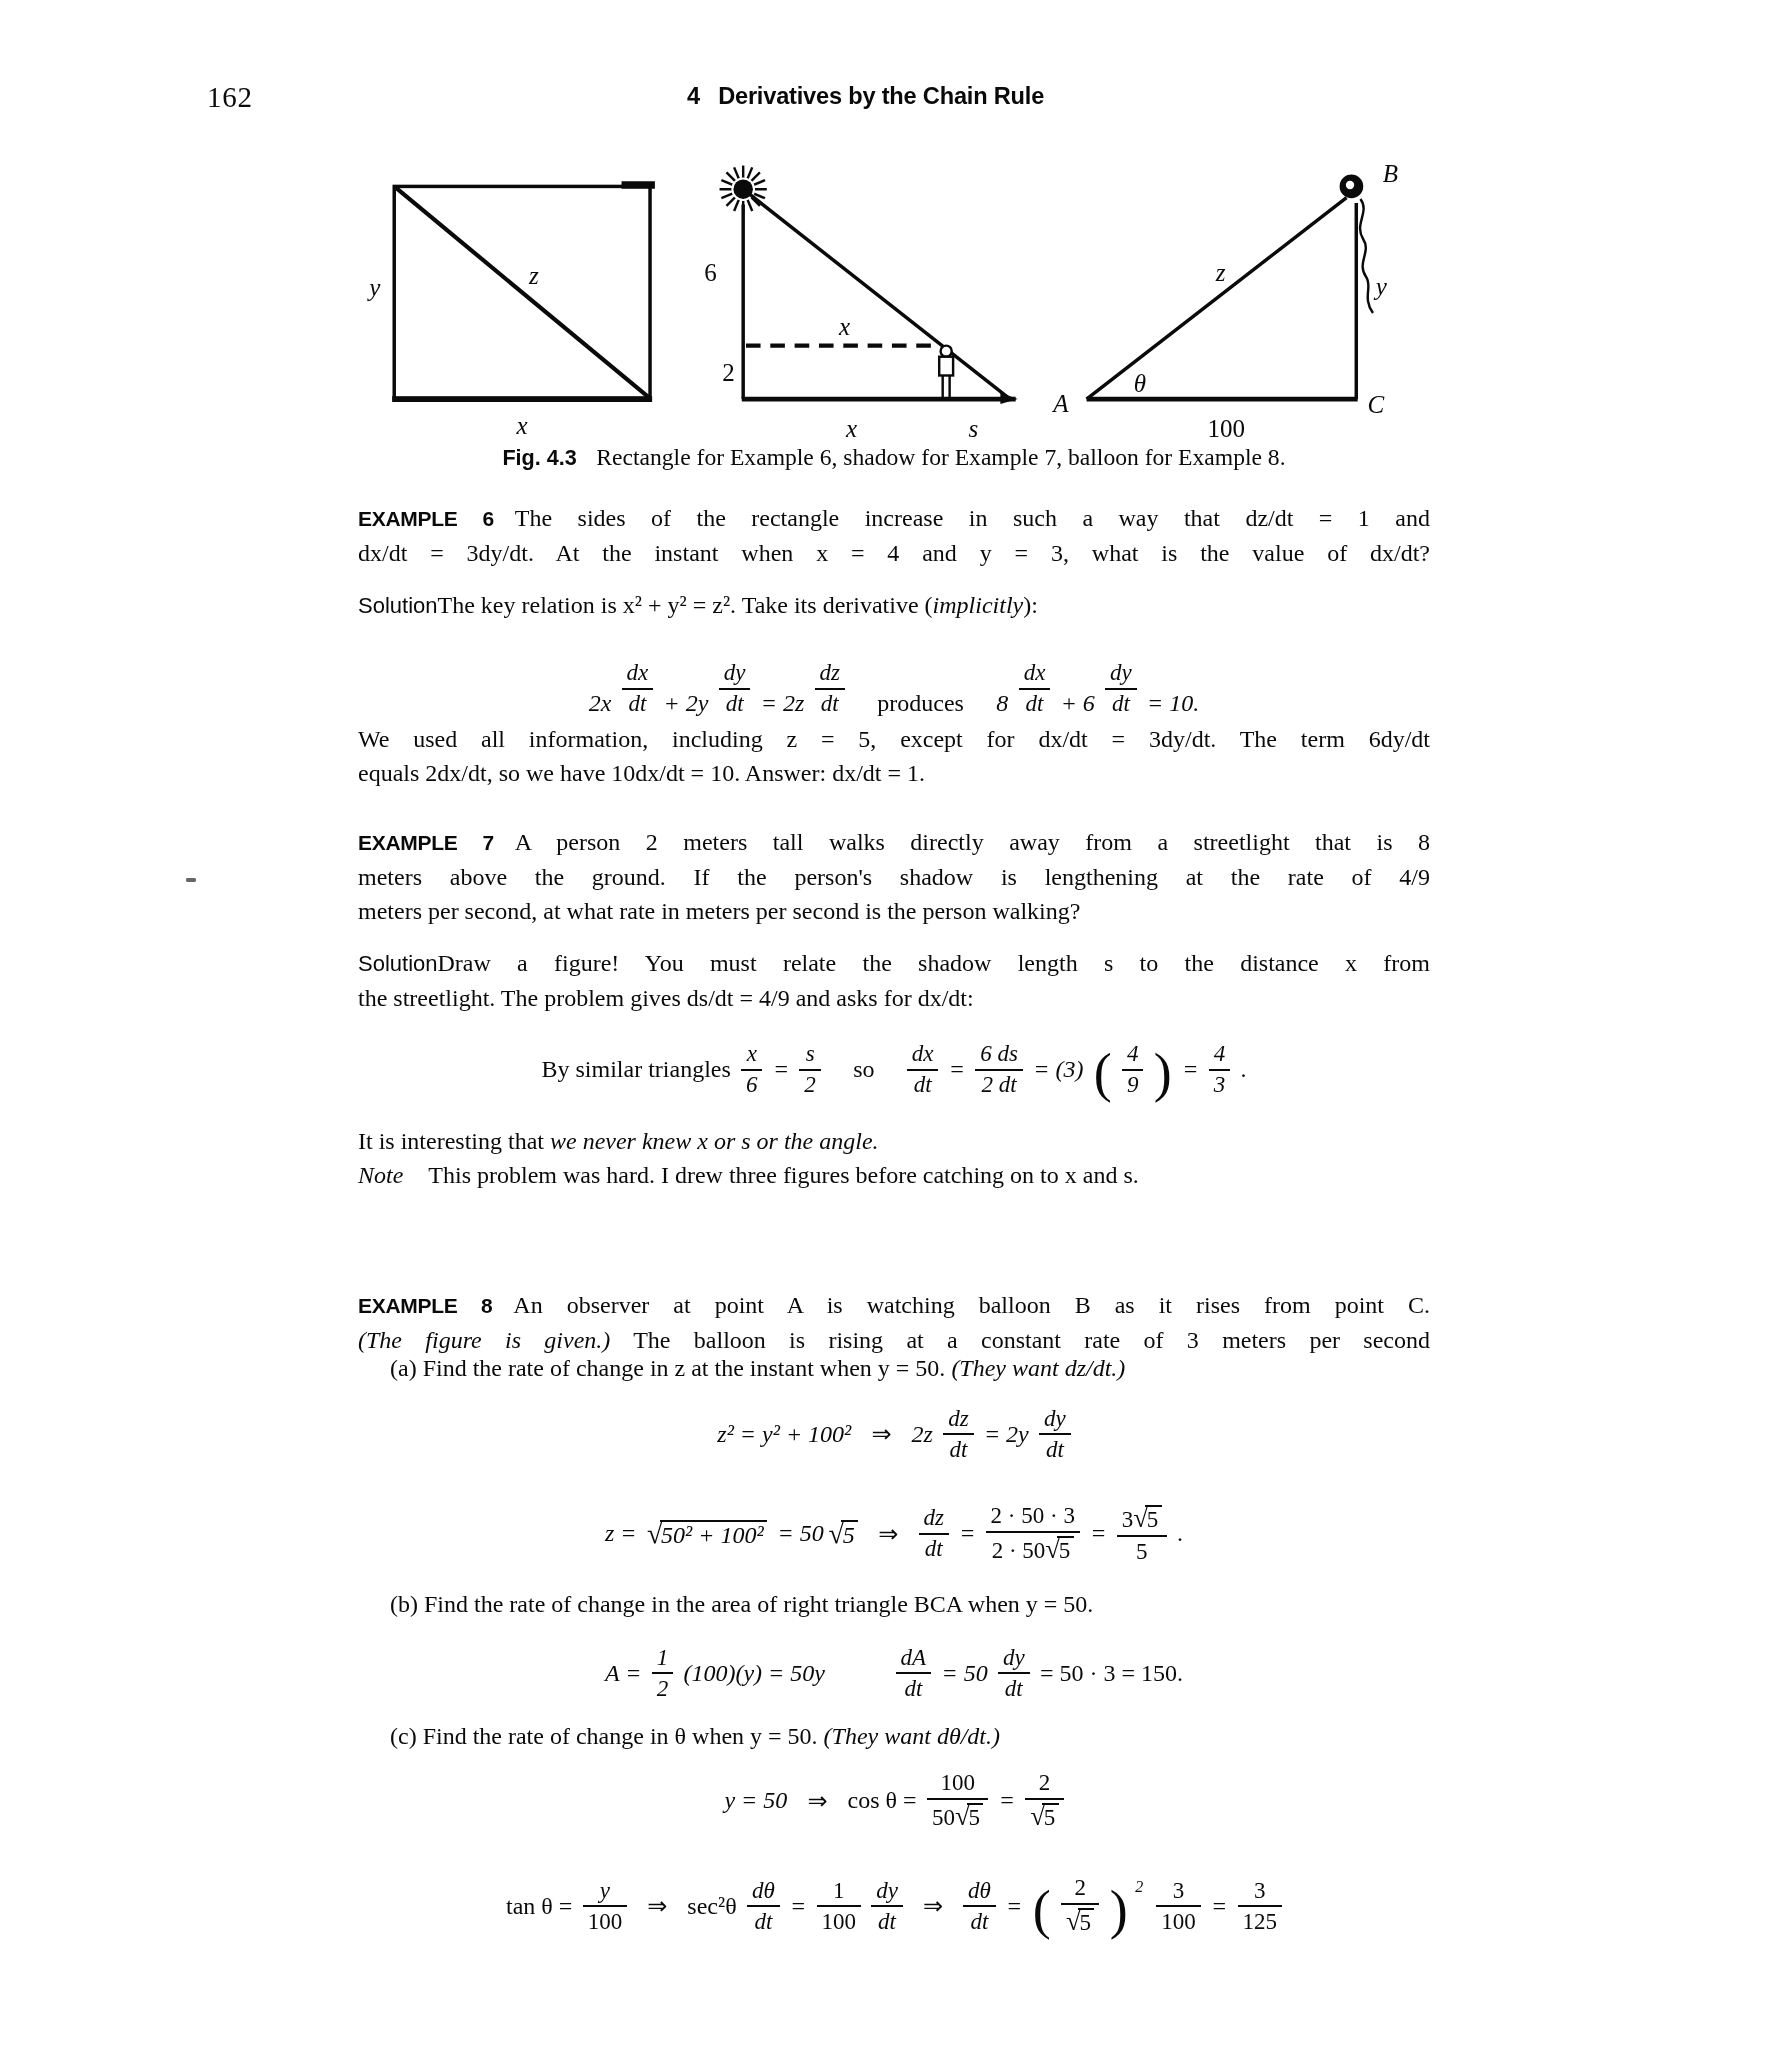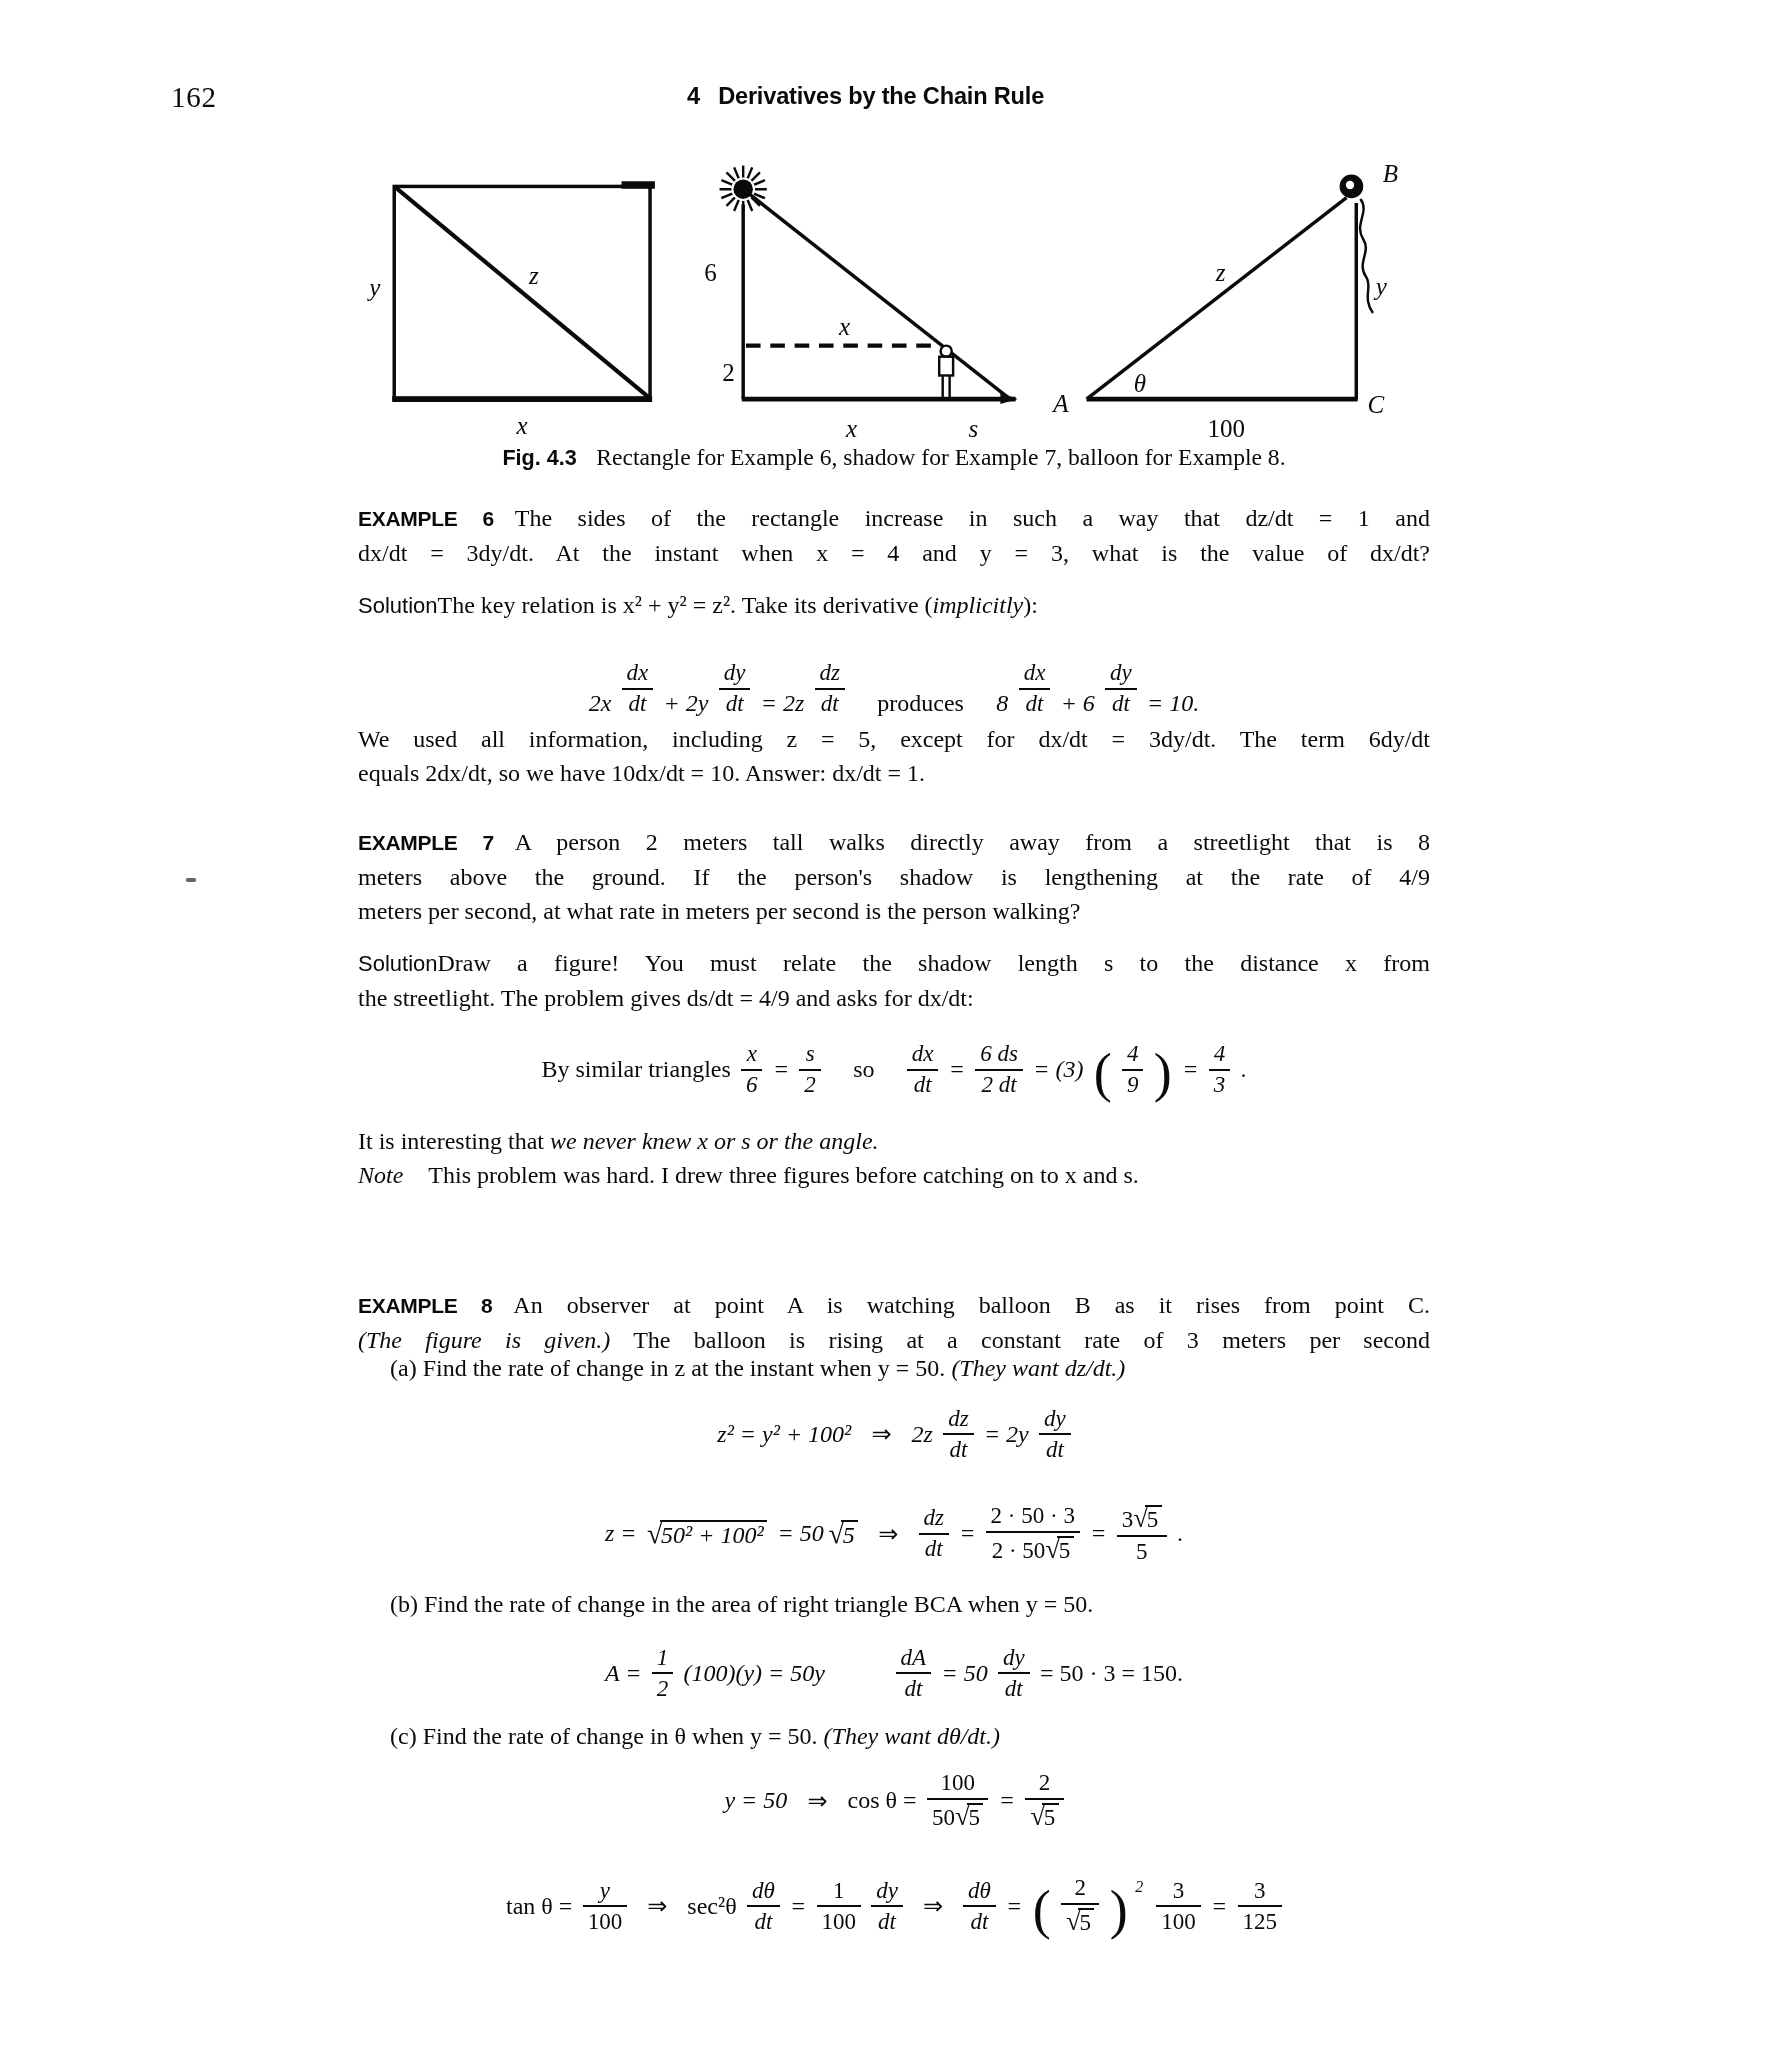--- a/index.html
+++ b/index.html
@@ -8,21 +8,21 @@
   .abs{position:absolute;}
   .col{left:358px;width:1072px;}
   .line{line-height:34px;font-size:24px;white-space:normal;}
   .j{text-align:justify;text-align-last:justify;}
   .ind{padding-left:32px;}
   .itx{font-style:italic;margin-top:26px;}
   .exlabel{font-family:"Liberation Sans",sans-serif;font-weight:bold;font-size:21px;
            letter-spacing:-0.3px;margin-right:21px;}
   .sollabel{font-family:"Liberation Sans",sans-serif;font-size:22px;}
   .notelabel{font-style:italic;font-size:24px;margin-right:25px;}
-  .pagenum{font-size:29px;letter-spacing:0.7px;}
+  .pagenum{font-size:29px;letter-spacing:0.7px;margin-left:36px;}
   .chapnum{font-family:"Liberation Sans",sans-serif;font-weight:bold;font-size:23.6px;margin-right:18px;}
   .chaptitle{font-family:"Liberation Sans",sans-serif;font-weight:bold;font-size:23.6px;letter-spacing:-0.2px;}
   .caption{text-align:center;font-size:23.6px;}
   .capfig{font-family:"Liberation Sans",sans-serif;font-weight:bold;font-size:21.6px;margin-right:19.5px;}
   
   .math{display:flex;justify-content:center;align-items:center;font-size:24px;
         font-style:italic;gap:10.4px;}
   .math .rm{font-style:normal;}
   .gw{font-style:normal;margin:0 22px;}
   .arr{font-style:normal;margin:0 9.7px;}

